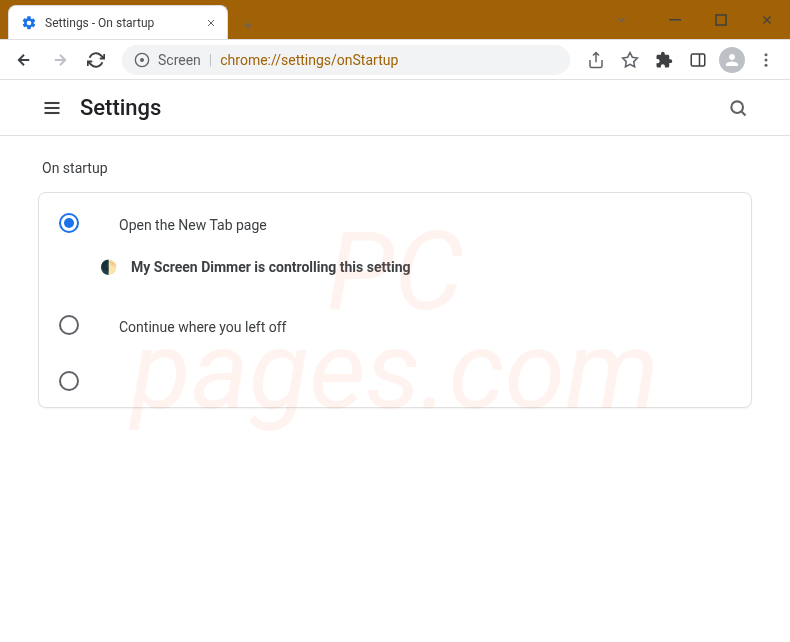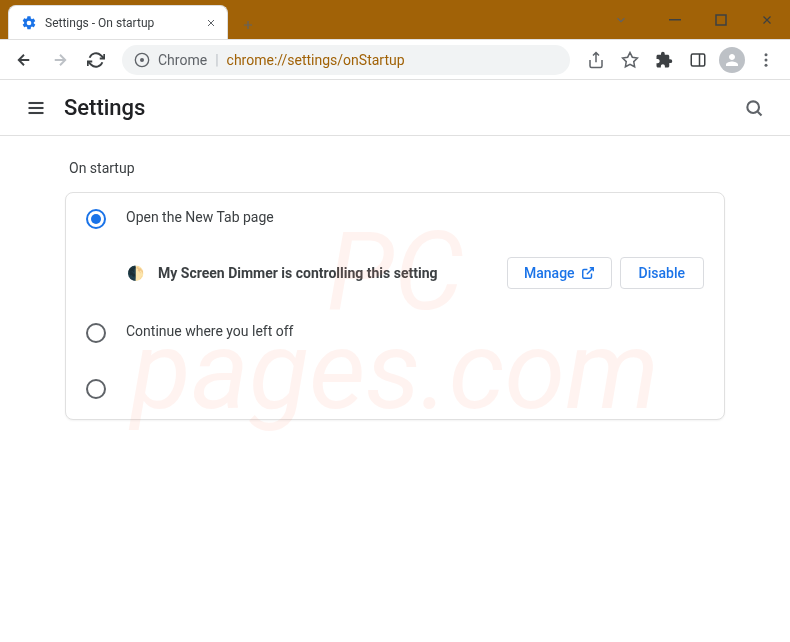--- a/index.html
+++ b/index.html
@@ -22,31 +22,31 @@
 .nav-btn.disabled { color: #bdc1c6; cursor: default; }
 .omnibox { flex: 1; height: 30px; background: #f1f3f4; border-radius: 15px; display: flex; align-items: center; padding: 0 12px; margin: 0 6px; gap: 8px; color: #5f6368; font-size: 14px; }
 .omnibox .chrome-label { color: #5f6368; font-size: 14px; }
 .omnibox .sep { color: #bdc1c6; }
 .omnibox .url { color: #a16207; }
 .toolbar-right { display: flex; align-items: center; gap: 2px; }
 .tb-icon { width: 32px; height: 32px; display: flex; align-items: center; justify-content: center; cursor: pointer; color: #5f6368; border-radius: 50%; }
 .avatar { width: 26px; height: 26px; border-radius: 50%; background: #bdc1c6; display: flex; align-items: center; justify-content: center; }
 
 
-.settings-header { height: 56px; display: flex; align-items: center; padding: 0 16px; border-bottom: 1px solid #e0e0e0; }
+.settings-header { height: 56px; display: flex; align-items: center; padding: 0 32px; border-bottom: 1px solid #e0e0e0; }
 .menu-btn { width: 40px; height: 40px; display: flex; align-items: center; justify-content: center; cursor: pointer; color: #3c4043; }
 .settings-title { font-size: 22px; font-weight: 500; color: #202124; margin-left: 8px; }
 .search-btn { margin-left: auto; width: 40px; height: 40px; display: flex; align-items: center; justify-content: center; cursor: pointer; color: #5f6368; }
 
 
 .content { padding: 24px 0 0 0; display: flex; justify-content: center; }
-.content-inner { width: 660px; }
+.content-inner { width: 714px; }
 .section-title { font-size: 14px; color: #3c4043; margin-bottom: 16px; padding-left: 4px; }
 .card { background: #fff; border: 1px solid #e0e0e0; border-radius: 8px; box-shadow: 0 1px 2px rgba(0,0,0,0.05); }
-.radio-row { display: flex; align-items: flex-start; padding: 16px 20px; min-height: 56px; }
+.radio-row { display: flex; align-items: flex-end; padding: 16px 20px; min-height: 56px; gap: 20px; }
 .radio { width: 20px; height: 20px; border-radius: 50%; border: 2px solid #5f6368; margin-right: 20px; position: relative; cursor: pointer; flex-shrink: 0; }
 .radio.selected { border-color: #1a73e8; }
 .radio.selected::after { content: ""; position: absolute; top: 3px; left: 3px; width: 10px; height: 10px; background: #1a73e8; border-radius: 50%; }
 .radio-label { font-size: 14px; color: #3c4043; }
 .ext-notice { display: flex; align-items: center; padding: 8px 20px 18px 60px; gap: 12px; }
 .ext-icon { width: 20px; height: 20px; display: flex; align-items: center; justify-content: center; font-size: 14px; }
 .ext-msg { font-size: 14px; color: #3c4043; flex: 1; font-weight: bold; }
 .ext-actions { display: flex; gap: 8px; }
 .btn { border: 1px solid #dadce0; border-radius: 4px; padding: 7px 16px; font-size: 14px; color: #1a73e8; background: #fff; cursor: pointer; display: flex; align-items: center; gap: 6px; font-weight: 500; }
 .btn.disable { padding: 7px 18px; }
@@ -119,21 +119,21 @@
         <path d="M3.51 9a9 9 0 0 1 14.85-3.36L23 10M1 14l4.64 4.36A9 9 0 0 0 20.49 15"></path>
       </svg>
   </div>
   <div class="omnibox">
     <span>
       <svg width="16" height="16" viewBox="0 0 24 24" fill="#5f6368">
           <circle cx="12" cy="12" r="10" fill="none" stroke="#5f6368" stroke-width="2"></circle>
           <circle cx="12" cy="12" r="3"></circle>
         </svg>
     </span>
-    <span class="chrome-label">Chrome</span>
+    <span class="chrome-label">Screen</span>
     <span class="sep">|</span>
     <span class="url">chrome://settings/onStartup</span>
   </div>
   <div class="toolbar-right">
     <div class="tb-icon">
       <svg width="18" height="18" viewBox="0 0 24 24" fill="none" stroke="#5f6368" stroke-width="2">
           <path d="M4 12v8a2 2 0 0 0 2 2h12a2 2 0 0 0 2-2v-8M16 6l-4-4-4 4M12 2v13"></path>
         </svg>
     </div>
     <div class="tb-icon">
@@ -190,31 +190,20 @@
   <div class="content-inner">
     <div class="section-title">On startup</div>
     <div class="card">
       <div class="radio-row">
         <div class="radio selected"></div>
         <div class="radio-label">Open the New Tab page</div>
       </div>
       <div class="ext-notice">
         <span class="ext-icon">🌓</span>
         <div class="ext-msg">My Screen Dimmer is controlling this setting</div>
-        <div class="ext-actions">
-          <button class="btn">
-            <span>Manage</span>
-            <svg width="14" height="14" viewBox="0 0 24 24" fill="none" stroke="#1a73e8" stroke-width="2.5">
-                <path d="M18 13v6a2 2 0 0 1-2 2H5a2 2 0 0 1-2-2V8a2 2 0 0 1 2-2h6M15 3h6v6M10 14L21 3"></path>
-              </svg>
-          </button>
-          <button class="btn disable">
-            <span>Disable</span>
-          </button>
-        </div>
       </div>
       <div class="radio-row">
         <div class="radio"></div>
         <div class="radio-label">Continue where you left off</div>
       </div>
       <div class="radio-row">
         <div class="radio"></div>
       </div>
     </div>
   </div>

